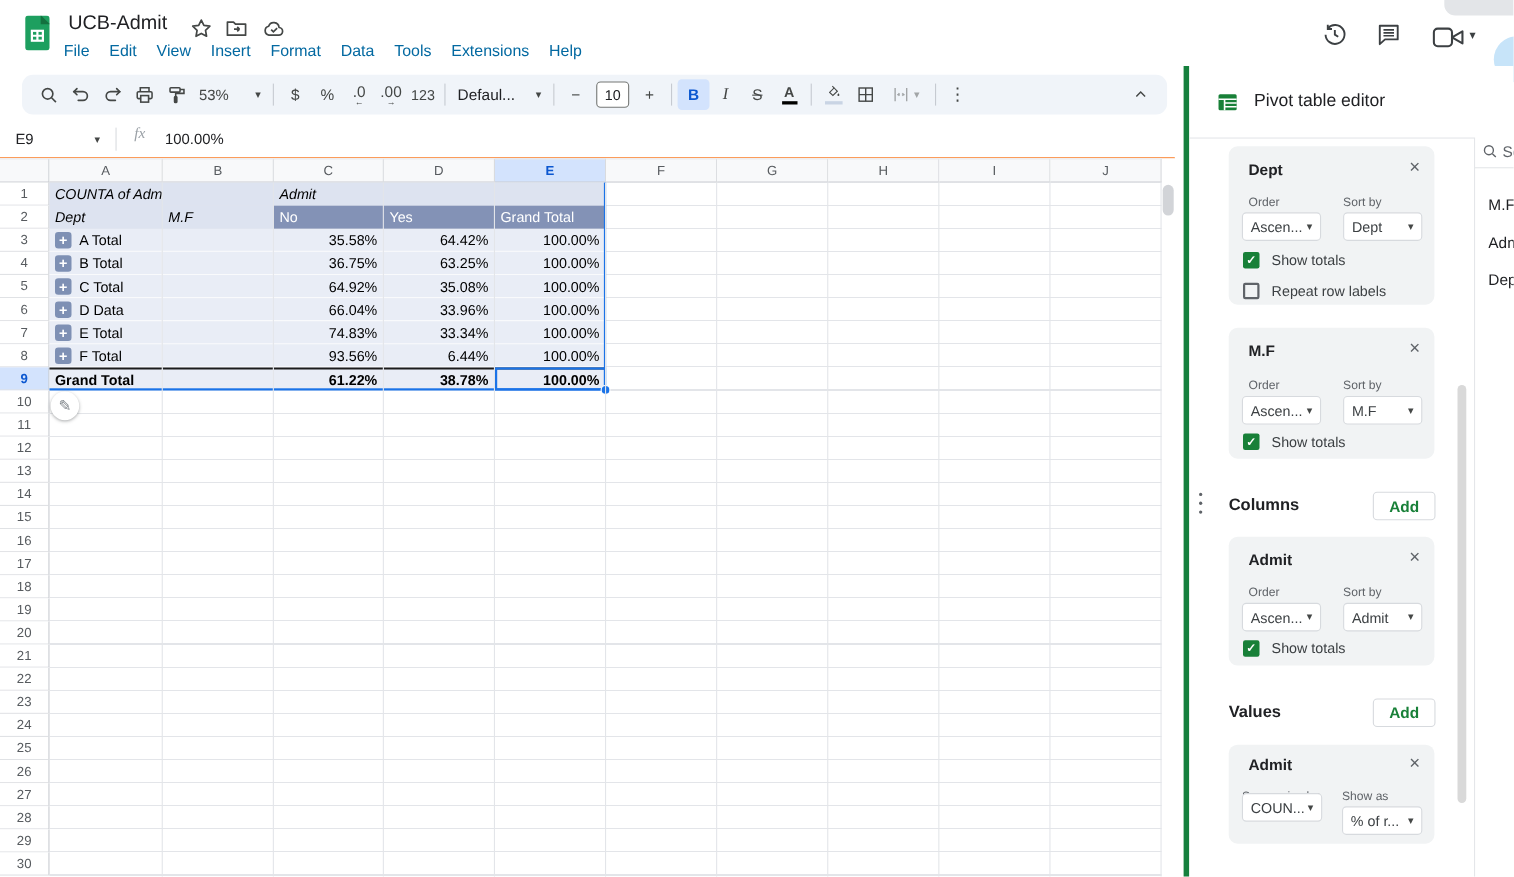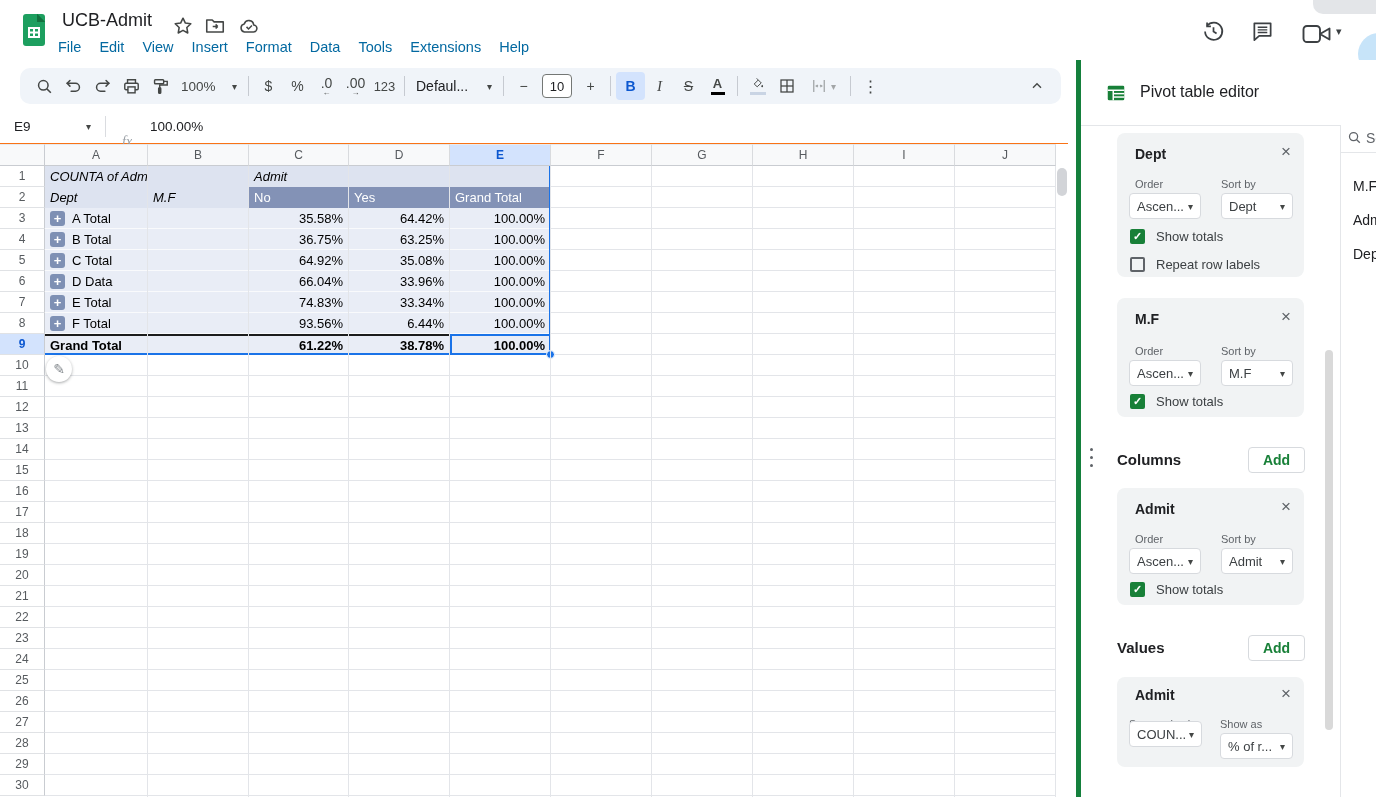--- a/index.html
+++ b/index.html
@@ -38,21 +38,21 @@
   .stack .bar2{width:16px;height:3px;background:#c9d4e4;margin-top:2px}
   .decsub{font-size:8px;line-height:6px;color:#444746}
   .dim{opacity:.45}
   .collapse{margin-left:auto}
 
   
   .fbar{position:absolute;left:0;top:110px;width:1068px;height:34px;background:#fff;border-bottom:1px solid #f97316;box-sizing:border-box}
   .namebox{position:absolute;left:14px;top:0;height:33px;display:flex;align-items:center;font-size:13.5px;color:#202124;width:70px}
   .nbcaret{position:absolute;left:86px;top:11px;font-size:10px;color:#444746}
   .fdiv{position:absolute;left:105px;top:6px;width:1px;height:21px;background:#dadce0}
-  .fx{position:absolute;left:122px;top:24px;font-family:"Liberation Serif",serif;font-style:italic;font-size:14px;color:#9aa0a6}
+  .fx{position:absolute;left:122px;top:4px;font-family:"Liberation Serif",serif;font-style:italic;font-size:14px;color:#9aa0a6}
   .fval{position:absolute;left:150px;top:9px;font-size:13.5px;color:#202124}
 
   
   .grid{position:absolute;left:0;top:144px;width:1068px;height:653px;background:#fff}
   .corner{position:absolute;left:0;top:0;width:45px;height:22px;background:#f8f9fa;box-sizing:border-box;
           border-right:1px solid #c9ccd1;border-bottom:1px solid #c9ccd1;border-top:1px solid #e8eaed}
   .colheads{position:absolute;left:45px;top:0;height:22px;display:flex}
   .colhead{box-sizing:border-box;height:22px;background:#f8f9fa;border-right:1px solid #d9dbde;border-bottom:1px solid #c9ccd1;
            border-top:1px solid #e8eaed;color:#575b5f;font-size:12px;display:flex;align-items:center;justify-content:center}
   .colhead.sel{background:#d3e3fd;color:#0b57d0;font-weight:700}
@@ -209,21 +209,21 @@
       </svg>
   </span>
   <span class="tbtn">
     <svg viewBox="0 0 24 24" width="19" height="19" fill="none" stroke="#444746" stroke-width="1.8">
         <rect x="4.5" y="3.5" width="11.5" height="5" rx="1"></rect>
         <path d="M16 5.5h4.5v4.5H11v3.5"></path>
         <rect x="9.7" y="13.5" width="2.6" height="7" rx="1" fill="#444746"></rect>
       </svg>
   </span>
   <span class="tbtn tzoom">
-    <span>100%</span>
+    <span>53%</span>
       <span class="caret">▾</span>
   </span>
   <span class="tsep"></span>
   <span class="tbtn">$</span>
   <span class="tbtn">%</span>
   <span class="tbtn">
     <span class="stack">
         <span>.0</span>
         <span class="decsub">←</span>
       </span>

